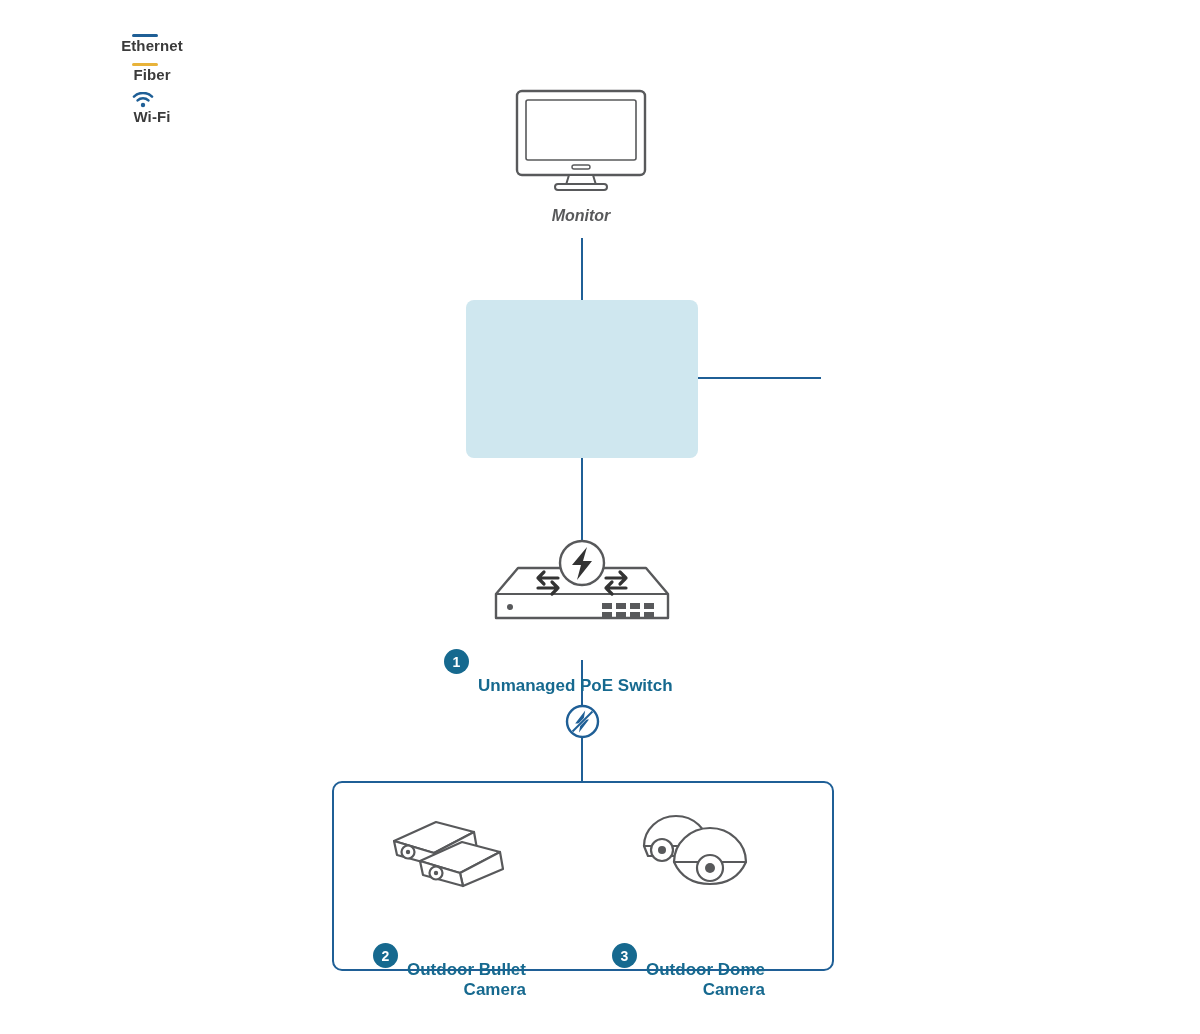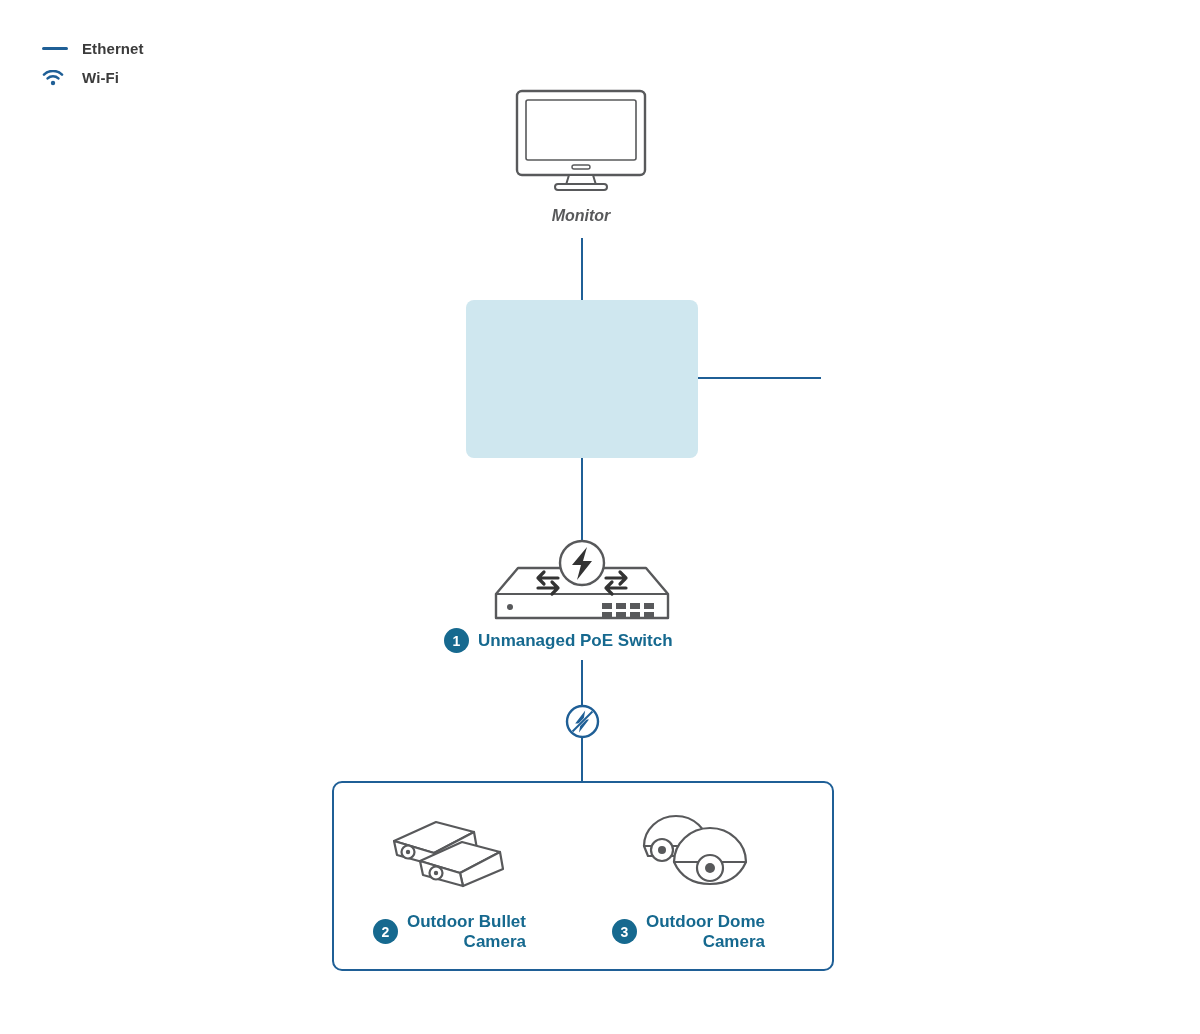--- a/index.html
+++ b/index.html
@@ -22,20 +22,21 @@
   #legend {
     position: absolute;
     left: 42px;
     top: 34px;
     width: 220px;
   }
   .legend-row {
     display: flex;
     align-items: center;
     height: 29px;
+    flex-direction: column;
   }
   .legend-swatch {
     width: 30px;
     display: flex;
     align-items: center;
     justify-content: flex-start;
     margin-right: 10px;
   }
   .line-swatch {
     width: 26px;
@@ -114,20 +115,21 @@
     position: absolute;
     display: flex;
     align-items: center;
     gap: 9px;
   }
   .badge-text {
     font-size: 17px;
     font-weight: bold;
     color: #16698f;
     line-height: 1.15;
+    margin-top: 48px;
   }
   .badge-text.center {
     text-align: right;
   }
 
   
   #poe-node {
     position: absolute;
     left: 565px;
     top: 704px;
@@ -142,20 +144,26 @@
 
   <div id="legend">
 
     <div class="legend-row">
       <span class="legend-swatch">
         <span class="line-swatch" style="background:#1f5f96;"></span>
       </span>
       <span class="legend-label">Ethernet</span>
     </div>
 
+    <div class="legend-row">
+      <span class="legend-swatch">
+        <span class="line-swatch" style="background:#e8b33a;"></span>
+      </span>
+      <span class="legend-label">Fiber</span>
+    </div>
 
     <div class="legend-row">
       <span class="legend-swatch">
         <svg width="22" height="16" viewBox="0 0 22 16">
           <path d="M2 4.6 A13 13 0 0 1 20 4.6" fill="none" stroke="#1f5f96" stroke-width="2.6" stroke-linecap="round"></path>
           <path d="M5.6 8.4 A8 8 0 0 1 16.4 8.4" fill="none" stroke="#1f5f96" stroke-width="2.6" stroke-linecap="round"></path>
           <circle cx="11" cy="13" r="2.2" fill="#1f5f96"></circle>
         </svg>
       </span>
       <span class="legend-label">Wi-Fi</span>

